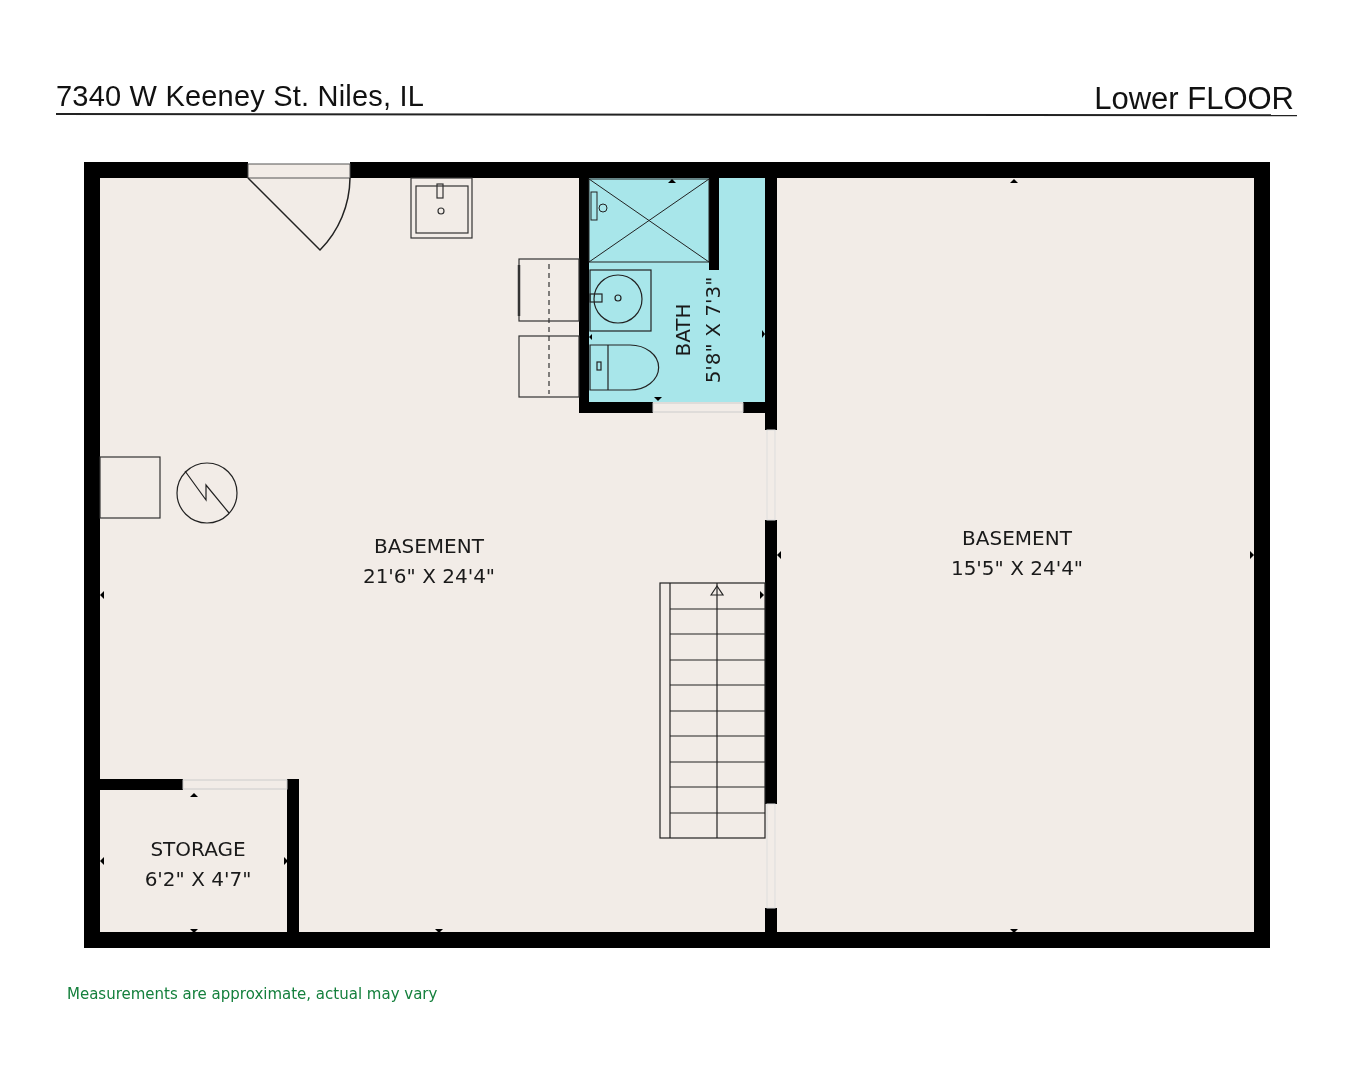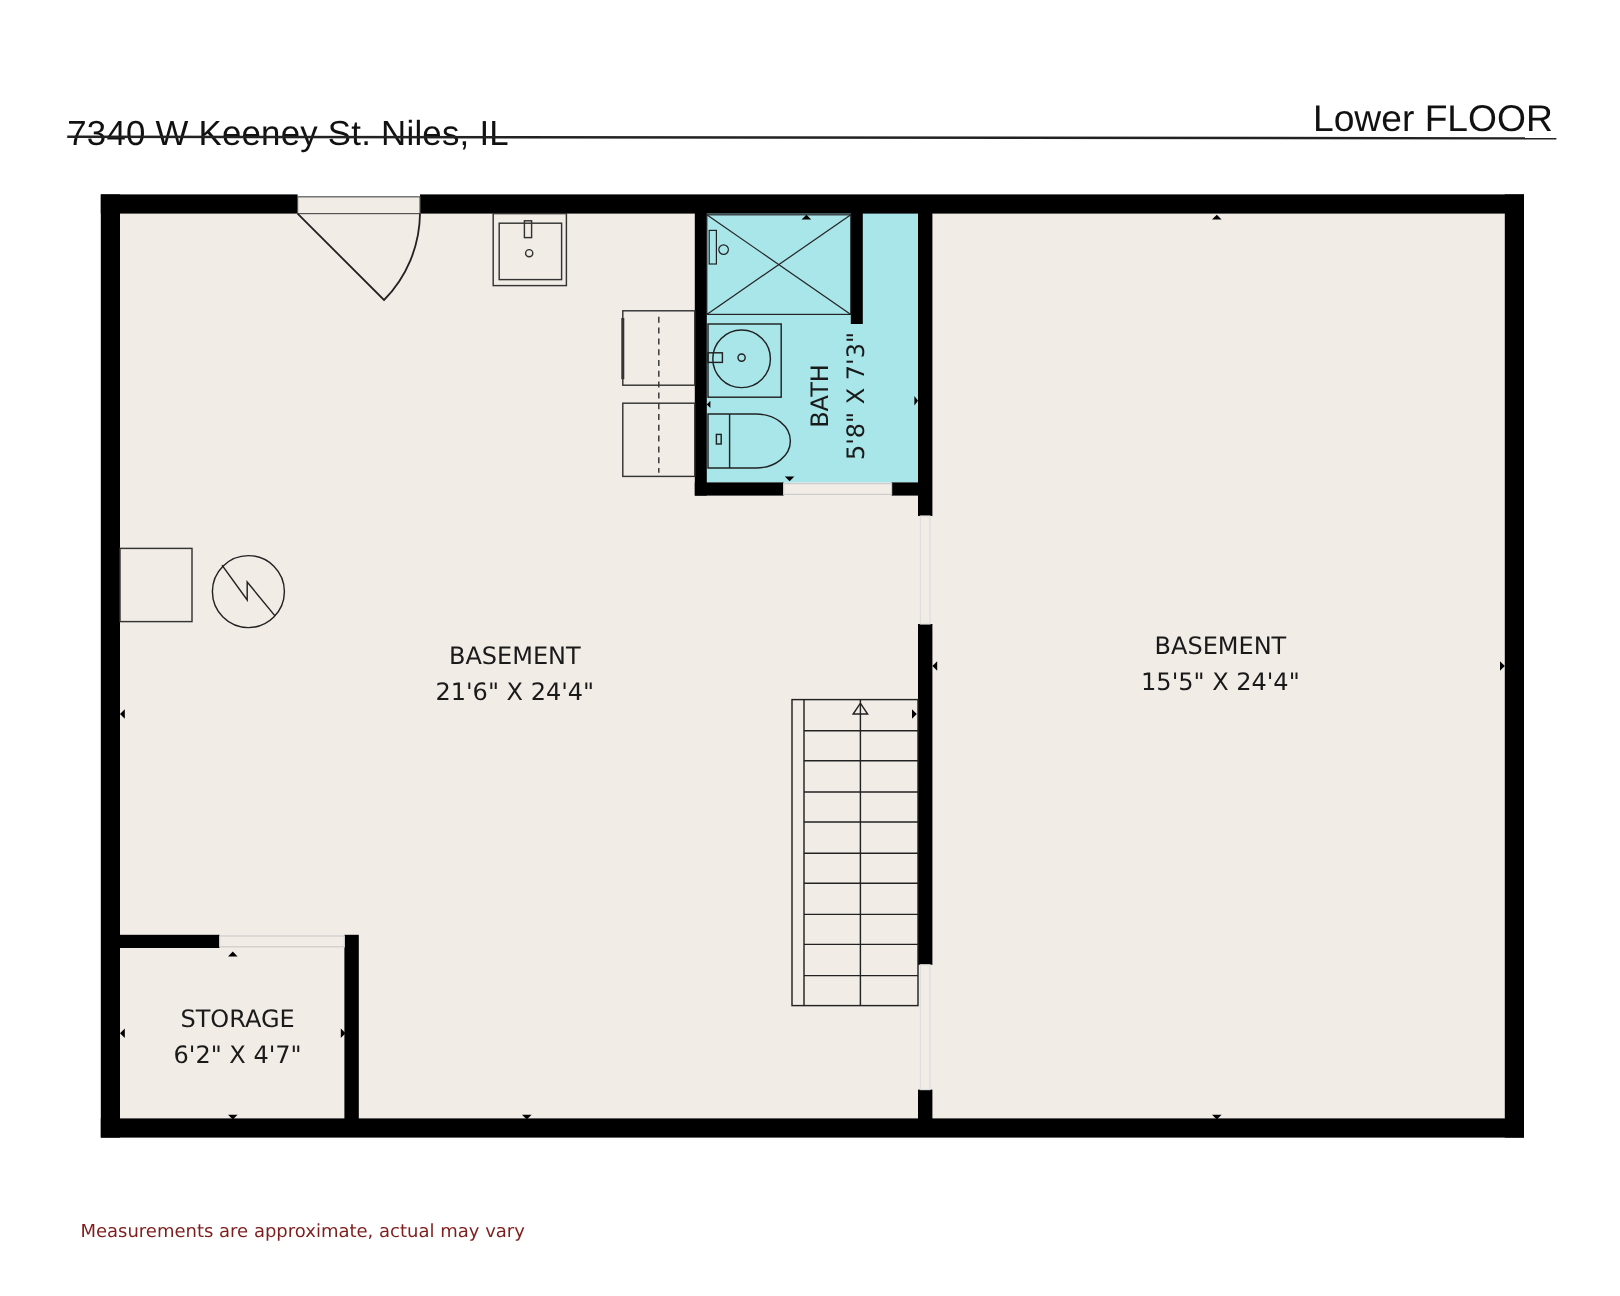--- a/index.html
+++ b/index.html
@@ -1,20 +1,20 @@
 <!DOCTYPE html>
 <html><head>
 <meta charset="utf-8">
 <style>
   html, body { margin: 0; padding: 0; background: #ffffff; }
   body { width: 1350px; height: 1080px; position: relative; overflow: hidden; font-family: "Liberation Sans", sans-serif; }
-  .header-address { position: absolute; left: 56px; top: 96px; font-size: 29px; color: #111; font-family: "Liberation Sans", sans-serif; letter-spacing: 0.2px; text-align: right; }
+  .header-address { position: absolute; left: 56px; top: 80px; font-size: 29px; color: #111; font-family: "Liberation Sans", sans-serif; letter-spacing: 0.2px; text-align: right; }
   .header-floor { position: absolute; right: 56px; top: 81px; font-size: 31px; font-weight: normal; color: #111; font-family: "Liberation Sans", sans-serif; }
   .header-rule { position: absolute; left: 56px; top: 113px; width: 1241px; height: 0; border-top: 2px solid #222; transform: rotate(0.06deg); transform-origin: left; }
-  .disclaimer { position: absolute; left: 67px; top: 985px; font-size: 15px; color: #7f1d1d; font-family: "DejaVu Sans", sans-serif; margin-top: 32px; }
+  .disclaimer { position: absolute; left: 67px; top: 985px; font-size: 15px; color: #15803d; font-family: "DejaVu Sans", sans-serif; }
   svg.plan { position: absolute; left: 0; top: 0; }
   .room-label { font-family: "DejaVu Sans", sans-serif; font-size: 20px; fill: #1a1a1a; text-anchor: middle; }
 </style>
 </head>
 <body>
 
 <div class="header-address">7340 W Keeney St. Niles, IL</div>
 <div class="header-floor">Lower FLOOR</div>
 <div class="header-rule"></div>
 

